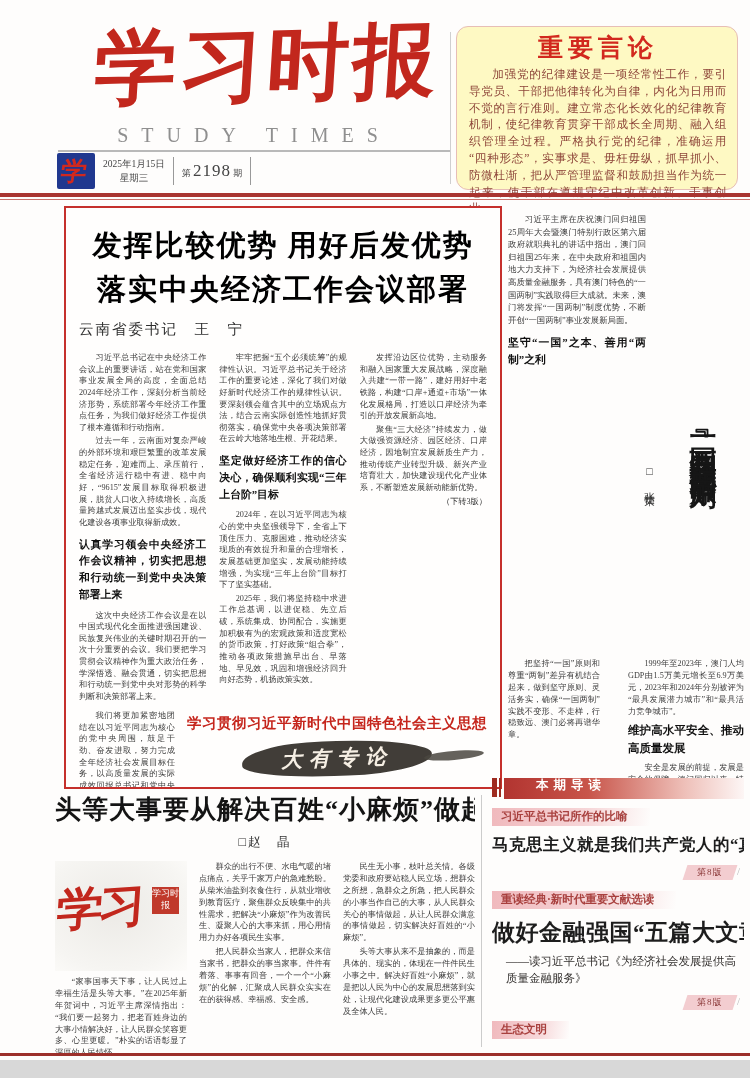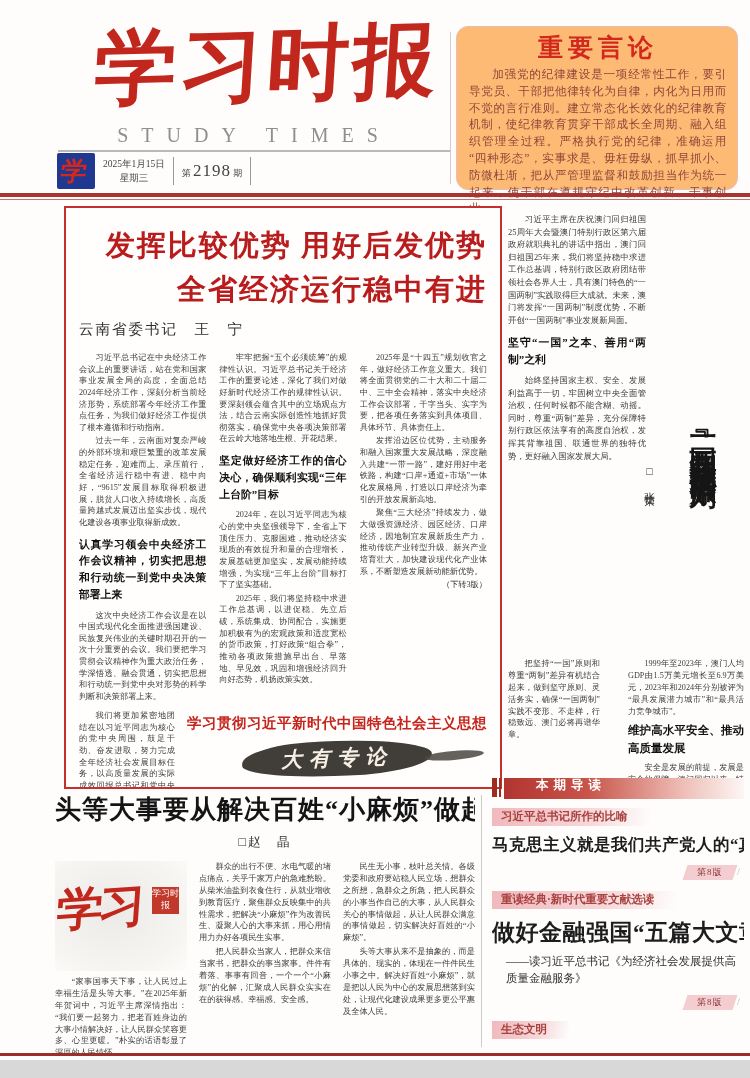--- a/index.html
+++ b/index.html
@@ -18,21 +18,21 @@
   .masthead-sub {
     position:absolute; left:58px; top:124px; width:392px; text-align:center;
     font-size:20px; letter-spacing:13px; color:#8f8f8f;
     border-bottom:2px solid #b9b9b9; padding-bottom:3px;
   }
   .header-vline { position:absolute; left:450px; top:32px; width:1px; height:152px; background:#cfcfcf; }
   
   .quote-box {
     position:absolute; left:456px; top:26px; width:282px; height:164px;
     border:1px solid #e7beb6; border-radius:12px; padding:4px 10px 4px 12px;
-    background:#fdba74;
+    background:#fef9c3;
   }
   .quote-title { text-align:center; font-size:25px; font-weight:bold; color:#d2281e; letter-spacing:5px; font-family:"Liberation Sans",sans-serif; }
   .quote-body {
     margin-top:3px; font-size:11.6px; line-height:1.45; color:#8e463a;
     text-align:justify; text-indent:2em; letter-spacing:0.6px;
   }
   
   .dateline { position:absolute; left:57px; top:150px; width:392px; height:42px; display:flex; align-items:center; }
   .dl-logo { width:38px; height:36px; background:#20388f; border-radius:2px; position:relative; flex:0 0 auto; }
   .dl-logo span { position:absolute; left:4px; top:1px; font-size:26px; color:#d2281e; font-weight:bold; transform:skewX(-8deg); }
@@ -41,21 +41,21 @@
   .dl-issue { font-size:9px; color:#444; white-space:nowrap; flex:0 0 auto; }
   .dl-issue b { font-size:17px; font-weight:normal; letter-spacing:1px; }
   .dl-pub { font-size:8.6px; color:#555; line-height:1.6; white-space:nowrap; }
   .rule-red { position:absolute; left:0; top:193px; width:750px; height:4px; background:#a93531; }
   .rule-red2 { position:absolute; left:0; top:199px; width:750px; height:1px; background:#c9706a; }
   
   .main-box {
     position:absolute; left:64px; top:206px; width:438px; height:583px;
     border:2px solid #c5302c; padding:16px 13px 8px; overflow:hidden; background:#fffefd;
   }
-  .lead-h { text-align:right; font-size:29px; font-weight:bold; color:#b91c1c; letter-spacing:2px; line-height:1.5; white-space:nowrap; }
+  .lead-h { text-align:center; font-size:29px; font-weight:bold; color:#000000; letter-spacing:2px; line-height:1.5; white-space:nowrap; }
   .lead-byline { text-align:left; font-size:14.5px; color:#2e2e2e; margin-top:9px; letter-spacing:2px; }
   .lead-cols { display:flex; gap:13px; margin-top:13px; height:352px; overflow:hidden; }
   .lead-col { flex:1; font-size:8.2px; line-height:1.42; text-align:justify; color:#3c3c3c; overflow:hidden; }
   .lead-col p, .rb-col p, .ba-col p { text-indent:2em; margin-bottom:2px; }
   .crosshead { font-weight:bold; font-size:10.8px; line-height:1.55; color:#111; margin:7px 0; text-indent:0 !important; }
   .continued { text-align:right; font-size:8.2px; color:#333; }
   .box-bottom { display:flex; gap:12px; margin-top:6px; align-items:flex-start; }
   .cont-para { width:134px; font-size:8.2px; line-height:1.42; text-align:justify; color:#3c3c3c; text-indent:2em; }
   .banner { flex:1; text-align:center; padding-top:4px; }
   .banner-line { color:#c5251c; font-weight:bold; font-size:14.5px; letter-spacing:0.5px; white-space:nowrap; }
@@ -159,56 +159,54 @@
       <b>2198</b>
       <span>期</span>
     </div>
     <div class="dl-sep"></div>
   </div>
   <div class="rule-red"></div>
   <div class="rule-red2"></div>
 
   <article class="main-box">
     <h1 class="lead-h">发挥比较优势  用好后发优势</h1>
-    <h1 class="lead-h">全省经济运行稳中有进</h1>
+    <h1 class="lead-h">落实中央经济工作会议部署</h1>
     <div class="lead-byline">云南省委书记　王　宁</div>
     <div class="lead-cols">
       <div class="lead-col">
         <p>习近平总书记在中央经济工作会议上的重要讲话，站在党和国家事业发展全局的高度，全面总结2024年经济工作，深刻分析当前经济形势，系统部署今年经济工作重点任务，为我们做好经济工作提供了根本遵循和行动指南。</p>
         <p>过去一年，云南面对复杂严峻的外部环境和艰巨繁重的改革发展稳定任务，迎难而上、承压前行，全省经济运行稳中有进、稳中向好，“9615”发展目标取得积极进展，脱贫人口收入持续增长，高质量跨越式发展迈出坚实步伐，现代化建设各项事业取得新成效。</p>
         <div class="crosshead">认真学习领会中央经济工作会议精神，切实把思想和行动统一到党中央决策部署上来</div>
         <p>这次中央经济工作会议是在以中国式现代化全面推进强国建设、民族复兴伟业的关键时期召开的一次十分重要的会议。我们要把学习贯彻会议精神作为重大政治任务，学深悟透、融会贯通，切实把思想和行动统一到党中央对形势的科学判断和决策部署上来。</p>
       </div>
       <div class="lead-col">
         <p>牢牢把握“五个必须统筹”的规律性认识。习近平总书记关于经济工作的重要论述，深化了我们对做好新时代经济工作的规律性认识。要深刻领会蕴含其中的立场观点方法，结合云南实际创造性地抓好贯彻落实，确保党中央各项决策部署在云岭大地落地生根、开花结果。</p>
         <div class="crosshead">坚定做好经济工作的信心决心，确保顺利实现“三年上台阶”目标</div>
         <p>2024年，在以习近平同志为核心的党中央坚强领导下，全省上下顶住压力、克服困难，推动经济实现质的有效提升和量的合理增长，发展基础更加坚实，发展动能持续增强，为实现“三年上台阶”目标打下了坚实基础。</p>
         <p>2025年，我们将坚持稳中求进工作总基调，以进促稳、先立后破，系统集成、协同配合，实施更加积极有为的宏观政策和适度宽松的货币政策，打好政策“组合拳”，推动各项政策措施早出台、早落地、早见效，巩固和增强经济回升向好态势，机扬政策实效。</p>
       </div>
       <div class="lead-col">
-        <p>2025年是“十四五”规划收官之年，做好经济工作意义重大。我们将全面贯彻党的二十大和二十届二中、三中全会精神，落实中央经济工作会议部署，干字当头、实字为要，把各项任务落实到具体项目、具体环节、具体责任上。</p>
         <p>发挥沿边区位优势，主动服务和融入国家重大发展战略，深度融入共建“一带一路”，建好用好中老铁路，构建“口岸+通道+市场”一体化发展格局，打造以口岸经济为牵引的开放发展新高地。</p>
         <p>聚焦“三大经济”持续发力，做大做强资源经济、园区经济、口岸经济，因地制宜发展新质生产力，推动传统产业转型升级、新兴产业培育壮大，加快建设现代化产业体系，不断塑造发展新动能新优势。</p>
         <div class="continued">（下转3版）</div>
       </div>
     </div>
     <div class="box-bottom">
       <p class="cont-para">我们将更加紧密地团结在以习近平同志为核心的党中央周围，鼓足干劲、奋发进取，努力完成全年经济社会发展目标任务，以高质量发展的实际成效回报总书记和党中央的关心厚爱。</p>
       <div class="banner">
         <div class="banner-line">学习贯彻习近平新时代中国特色社会主义思想</div>
         <div class="banner-stamp">大有专论</div>
       </div>
     </div>
   </article>
 
   <section class="right-sec">
     <div class="ra-colA">
-      <p>习近平主席在庆祝澳门回归祖国25周年大会暨澳门特别行政区第六届政府就职典礼的讲话中指出，澳门回归祖国25年来，我们将坚持稳中求进工作总基调，特别行政区政府团结带领社会各界人士，具有澳门特色的“一国两制”实践取得巨大成就。未来，澳门将发挥“一国两制”制度优势，不断开创“一国两制”事业发展新局面。</p>
+      <p>习近平主席在庆祝澳门回归祖国25周年大会暨澳门特别行政区第六届政府就职典礼的讲话中指出，澳门回归祖国25年来，在中央政府和祖国内地大力支持下，为经济社会发展提供高质量金融服务，具有澳门特色的“一国两制”实践取得巨大成就。未来，澳门将发挥“一国两制”制度优势，不断开创“一国两制”事业发展新局面。</p>
       <div class="crosshead">坚守“一国”之本、善用“两制”之利</div>
-      <p>始终坚持国家主权、安全、发展利益高于一切，牢固树立中央全面管治权，任何时候都不能含糊、动摇。同时，尊重“两制”差异，充分保障特别行政区依法享有的高度自治权，发挥其背靠祖国、联通世界的独特优势，更好融入国家发展大局。</p>
     </div>
     <div class="ra-headline">『一国两制』行稳致远的四个原则</div>
     <div class="ra-author">□ 张仕荣</div>
     <div class="ra-bottom">
       <div class="rb-col rb-left">
         <p>把坚持“一国”原则和尊重“两制”差异有机结合起来，做到坚守原则、灵活务实，确保“一国两制”实践不变形、不走样，行稳致远、澳门必将再谱华章。</p>
       </div>
       <div class="rb-col rb-right">
         <p>1999年至2023年，澳门人均GDP由1.5万美元增长至6.9万美元，2023年和2024年分别被评为“最具发展潜力城市”和“最具活力竞争城市”。</p>
         <div class="crosshead-sm">维护高水平安全、推动高质量发展</div>

